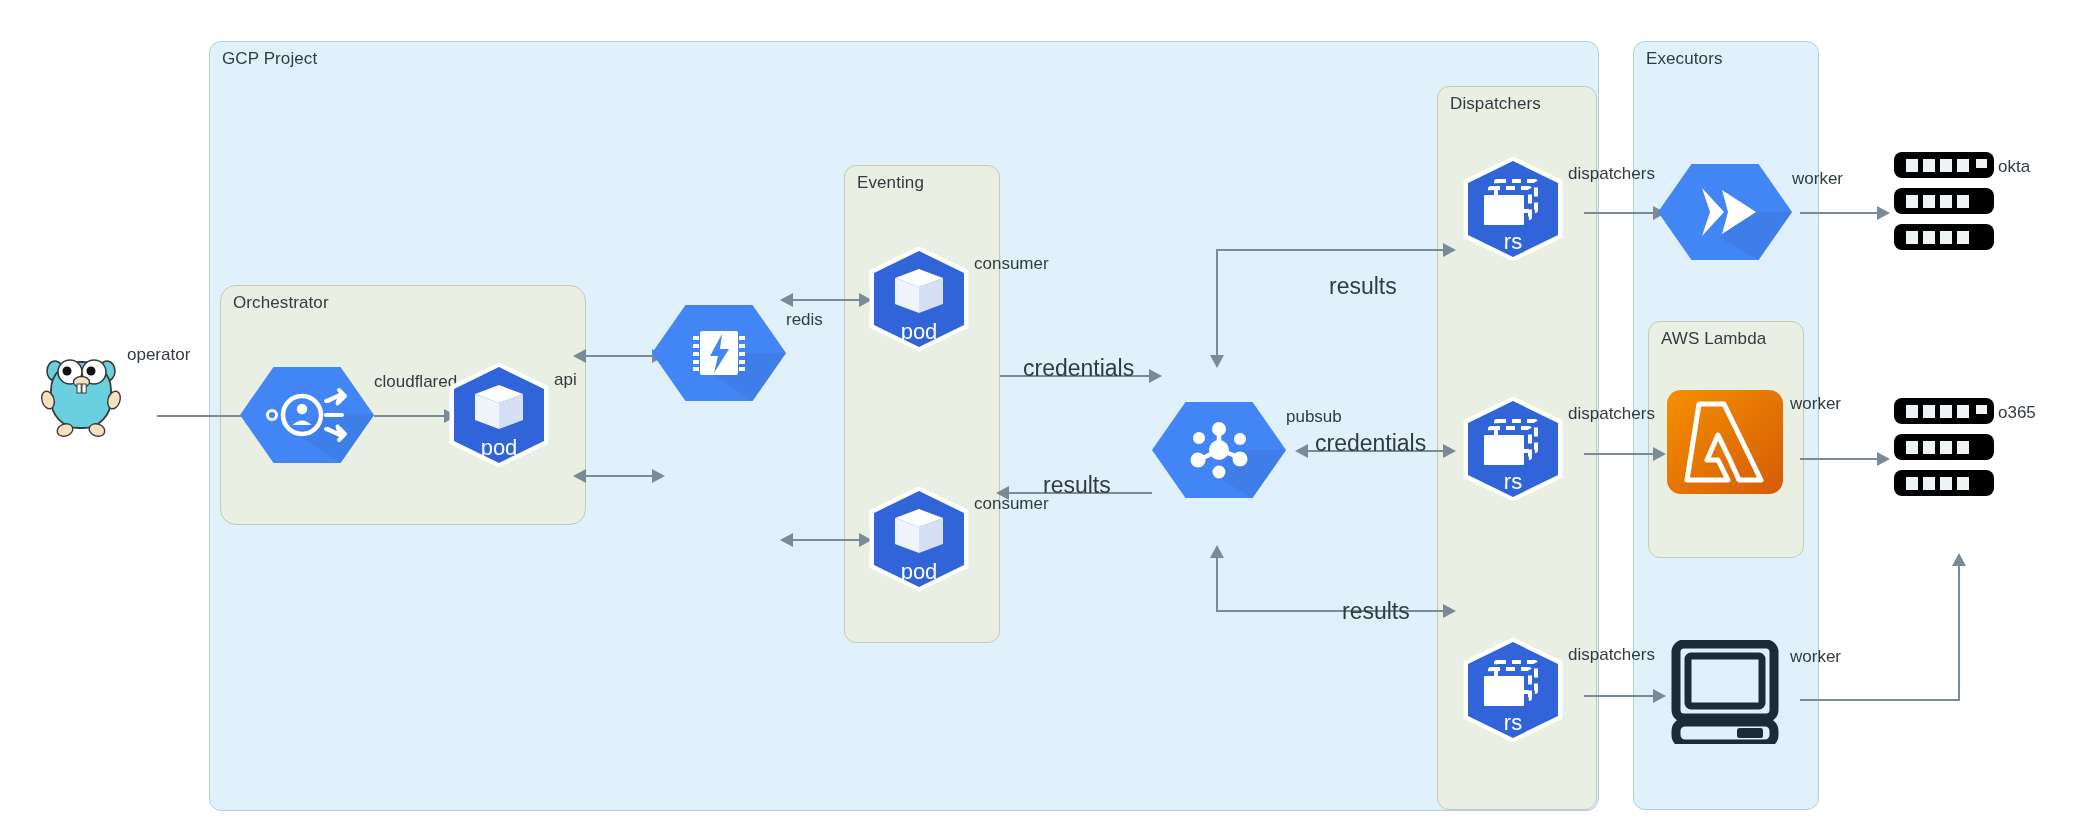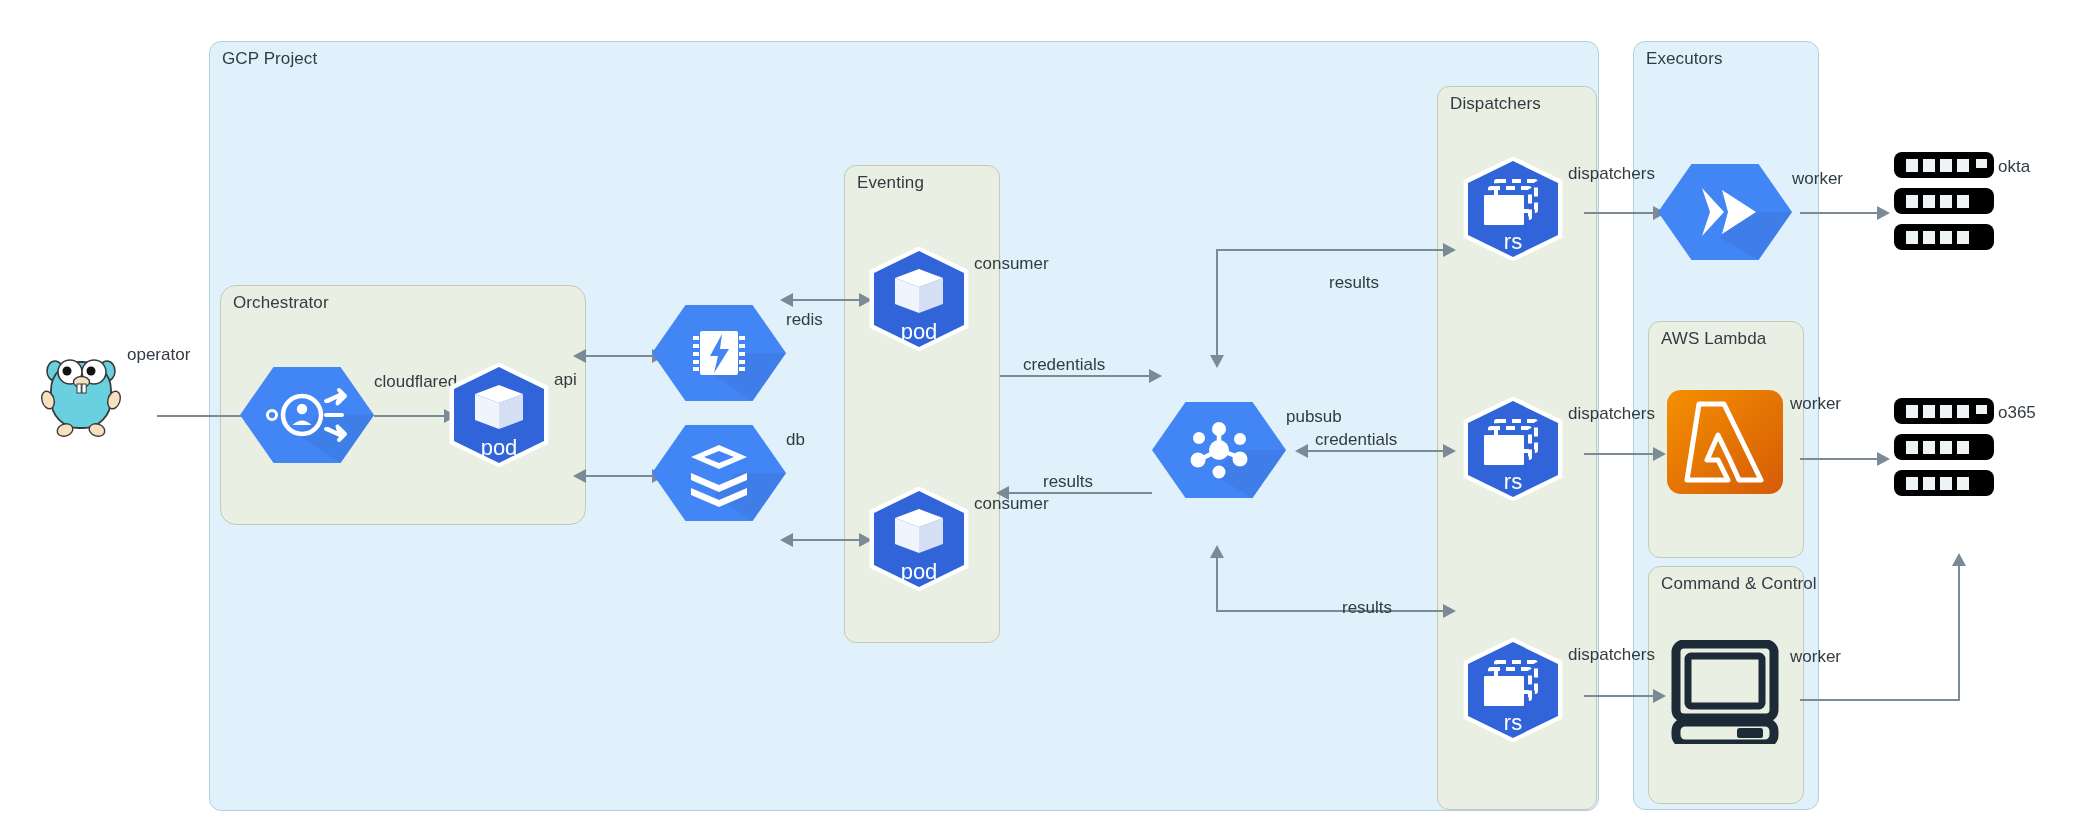--- a/index.html
+++ b/index.html
@@ -22,21 +22,21 @@
 
   
   .ln{position:absolute;background:#7b8b95;}
   .lh{height:2px;}
   .lv{width:2px;}
   .arw{position:absolute;width:0;height:0;}
   .arw.r{border-top:7px solid transparent;border-bottom:7px solid transparent;border-left:13px solid #7b8b95;}
   .arw.l{border-top:7px solid transparent;border-bottom:7px solid transparent;border-right:13px solid #7b8b95;}
   .arw.d{border-left:7px solid transparent;border-right:7px solid transparent;border-top:13px solid #7b8b95;}
   .arw.u{border-left:7px solid transparent;border-right:7px solid transparent;border-bottom:13px solid #7b8b95;}
-  .elabel{position:absolute;font-size:17px;color:#333b42;white-space:nowrap;}
+  .elabel{position:absolute;font-size:23px;color:#333b42;white-space:nowrap;}
 </style>
 </head>
 <body>
 
 <div id="stage">
 
   <div class="grp blue" style="left:209px;top:41px;width:1390px;height:770px;">
     <div class="grp-label">GCP Project</div>
   </div>
 
@@ -54,23 +54,20 @@
 
   <div class="grp blue" style="left:1633px;top:41px;width:186px;height:769px;">
     <div class="grp-label">Executors</div>
   </div>
 
 
   <div class="grp green" style="left:1648px;top:321px;width:156px;height:237px;">
     <div class="grp-label">AWS Lambda</div>
   </div>
 
-  <div class="grp green" style="left:1648px;top:566px;width:156px;height:238px;">
-    <div class="grp-label">Command &amp; Control</div>
-  </div>
 
 
   <div class="ln lh" style="left:157px;top:415px;width:90px;"></div>
   <div class="arw r" style="left:245px;top:409px;"></div>
 
   <div class="ln lh" style="left:374px;top:415px;width:72px;"></div>
   <div class="arw r" style="left:444px;top:409px;"></div>
 
   <div class="ln lh" style="left:580px;top:355px;width:78px;"></div>
   <div class="arw l" style="left:573px;top:349px;"></div>
@@ -205,35 +202,20 @@
           <rect x="87" y="49" width="6" height="4"></rect>
             <rect x="87" y="57" width="6" height="4"></rect>
           <rect x="87" y="64" width="6" height="4"></rect>
         </g>
         <polygon points="70,31 58,53 66,53 62,70 77,46 68,46" fill="#4285f4"></polygon>
       </svg>
     </span>
     <span class="cap">redis</span>
   </div>
 
-  <div class="node" style="left:652px;top:423px;width:134px;">
-    <span class="ico">
-      <svg width="134" height="100" viewBox="0 0 134 100">
-        <polygon points="33.5,2 100.5,2 134,50 100.5,98 33.5,98 0,50" fill="#4285f4"></polygon>
-        <polygon points="100.5,98 134,50 84,50 62,72" fill="#3b78dd" opacity=".5"></polygon>
-        <g fill="#fff">
-          <polygon points="67,22 95,34 67,46 39,34"></polygon>
-          <polygon points="67,62 39,50 39,57 67,69 95,57 95,50"></polygon>
-          <polygon points="67,77 39,65 39,72 67,84 95,72 95,65"></polygon>
-        </g>
-        <polygon points="67,28 82,34 67,40 52,34" fill="#4285f4"></polygon>
-      </svg>
-    </span>
-    <span class="cap">db</span>
-  </div>
 
   <div class="node" style="left:864px;top:247px;width:116px;">
     <span class="ico">
       <svg width="110" height="104" viewBox="0 0 110 104">
         <polygon points="55,1 103,24 103,80 55,103 7,80 7,24" fill="#fff" transform="scale(1.03) translate(-1.6,-1.6)"></polygon>
         <polygon points="55,4 100,26 100,78 55,100 10,78 10,26" fill="#3064d8"></polygon>
         <g transform="translate(31,22)">
           <polygon points="24,0 48,9 24,18 0,9" fill="#fff"></polygon>
           <polygon points="0,9 24,18 24,44 0,35" fill="#fff" opacity=".93"></polygon>
           <polygon points="48,9 24,18 24,44 48,35" fill="#fff" opacity=".80"></polygon>

